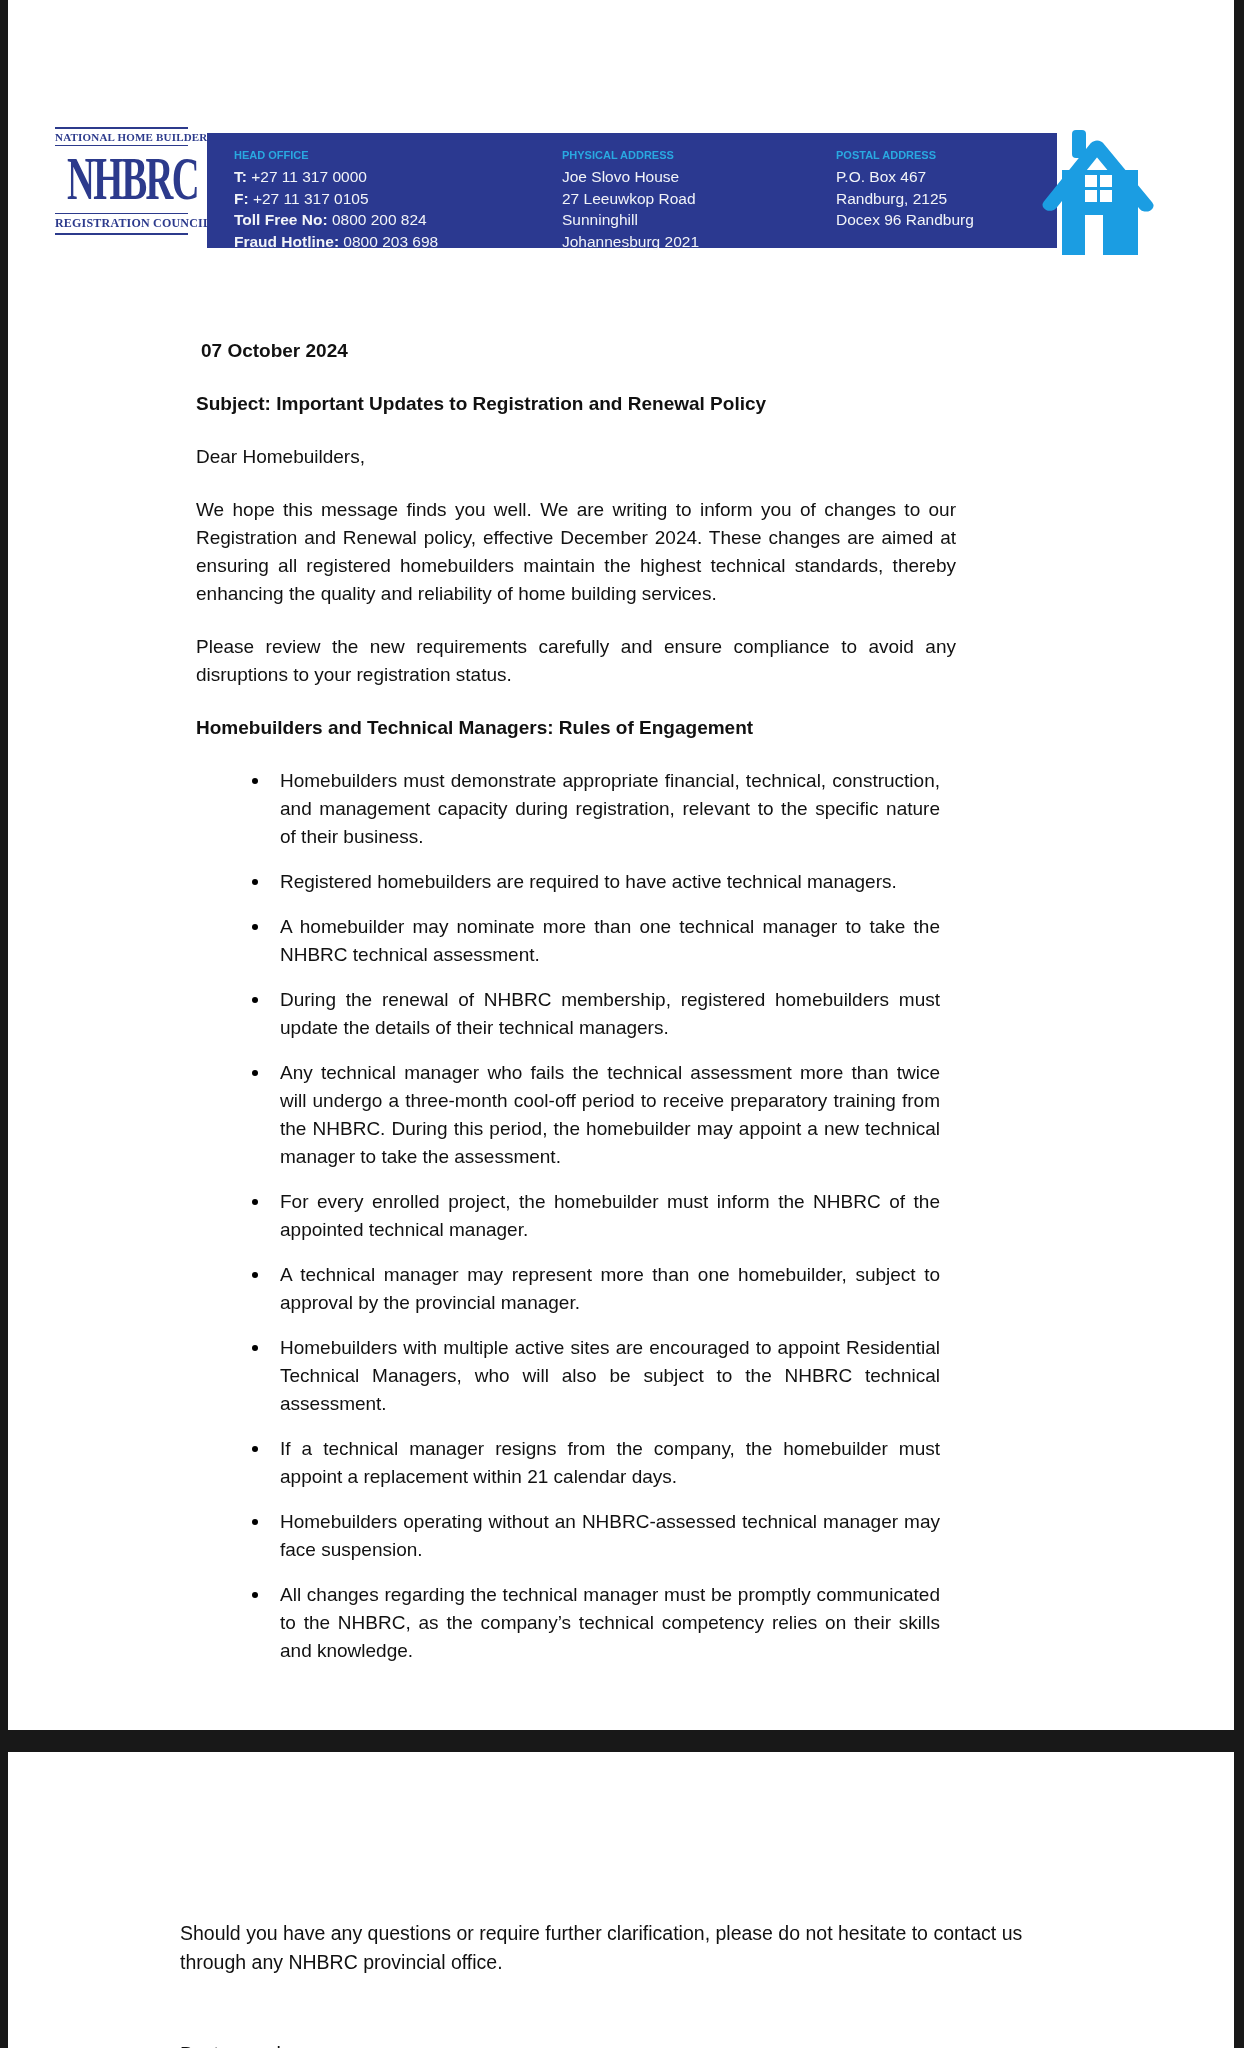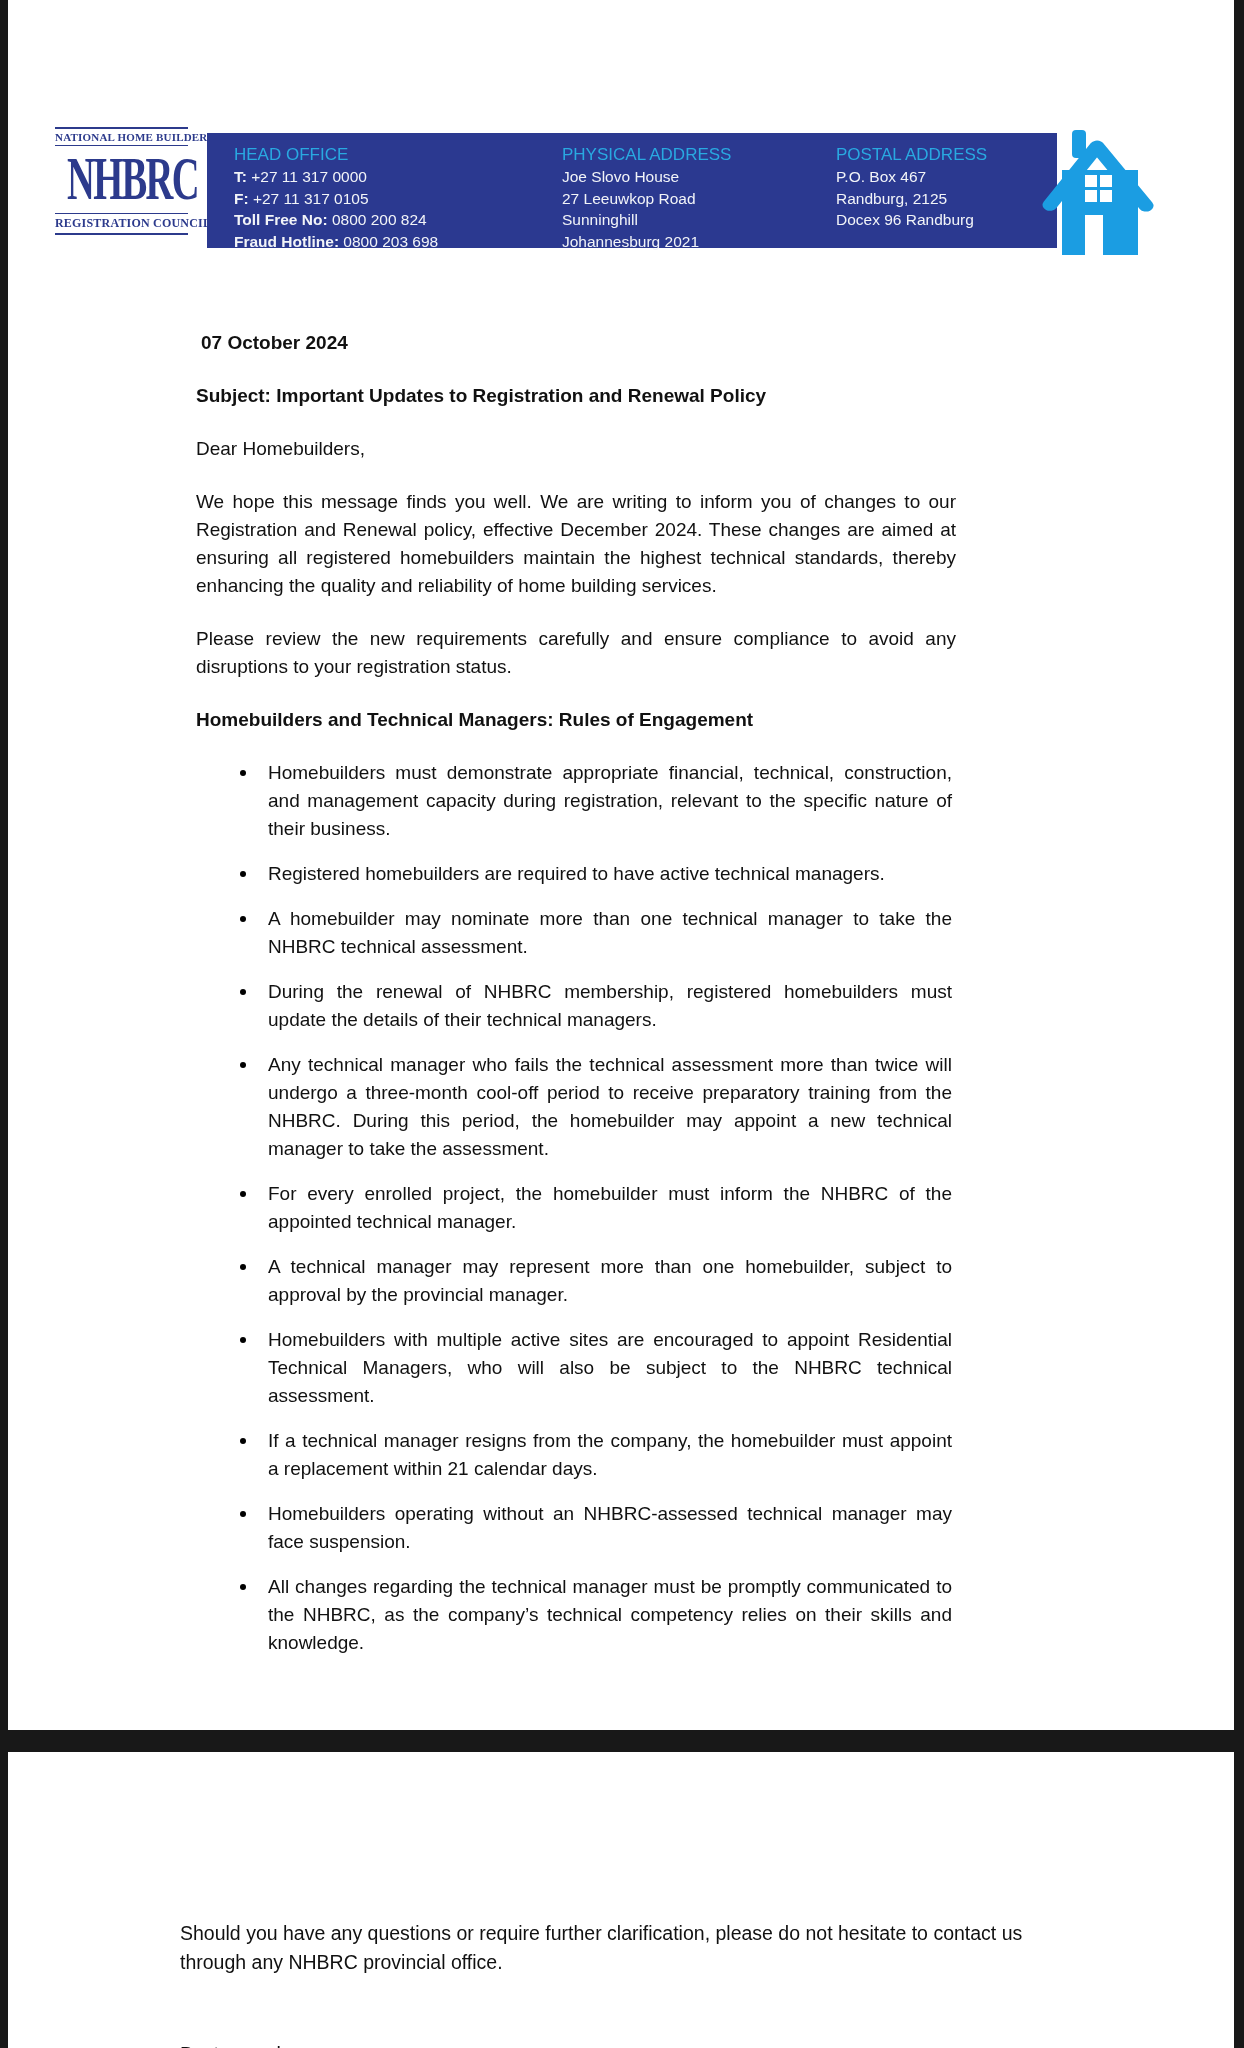--- a/index.html
+++ b/index.html
@@ -50,46 +50,46 @@
     box-sizing: border-box;
     padding: 11px 0 0 27px;
   }
   .banner-cols { display: flex; }
   .banner-col { box-sizing: border-box; }
   .banner-col:nth-child(1) { width: 328px; }
   .banner-col:nth-child(2) { width: 266px; }
   .banner-col:nth-child(3) { flex: 1; margin-left: 8px; }
   .banner-heading {
     color: var(--accent, #29a9e1);
-    font-size: 17px; font-weight: 400; line-height: 22px;
+    font-size: 11px; font-weight: 700; line-height: 22px;
   }
   .banner-line {
     color: var(--banner-text, #f2f4f8);
     font-size: 15.5px; line-height: 21.5px; white-space: nowrap;
   }
   .banner-line strong { font-weight: 700; }
 
   
   .house {
     position: absolute; left: 1035px; top: 120px; width: 110px; height: 135px;
     color: var(--house, #1b9de2);
   }
   .house svg { overflow: visible; display: block; }
 
   
   .letter {
     position: absolute; left: 188px; top: 329px; width: 760px;
     color: #111111;
     font-size: 19px; line-height: 28px;
   }
-  .letter p { margin: 0 0 25px; }
+  .letter p { margin: 8px 0 25px; }
   .letter .bold { font-weight: 700; }
   .letter .date { padding-left: 5px; }
   .letter .just { text-align: justify; }
-  ul.rules { margin: 4px; padding: 0 0 0 68px; list-style: none; }
+  ul.rules { margin: 16px; padding: 0 0 0 68px; list-style: none; }
   ul.rules li {
     position: relative; margin: 0 0 17px; text-align: justify;
   }
   ul.rules li::before {
     content: ""; position: absolute; left: -28px; top: 11px;
     width: 6px; height: 6px; border-radius: 50%; background: #000;
   }
 
   
   .page2-content {

